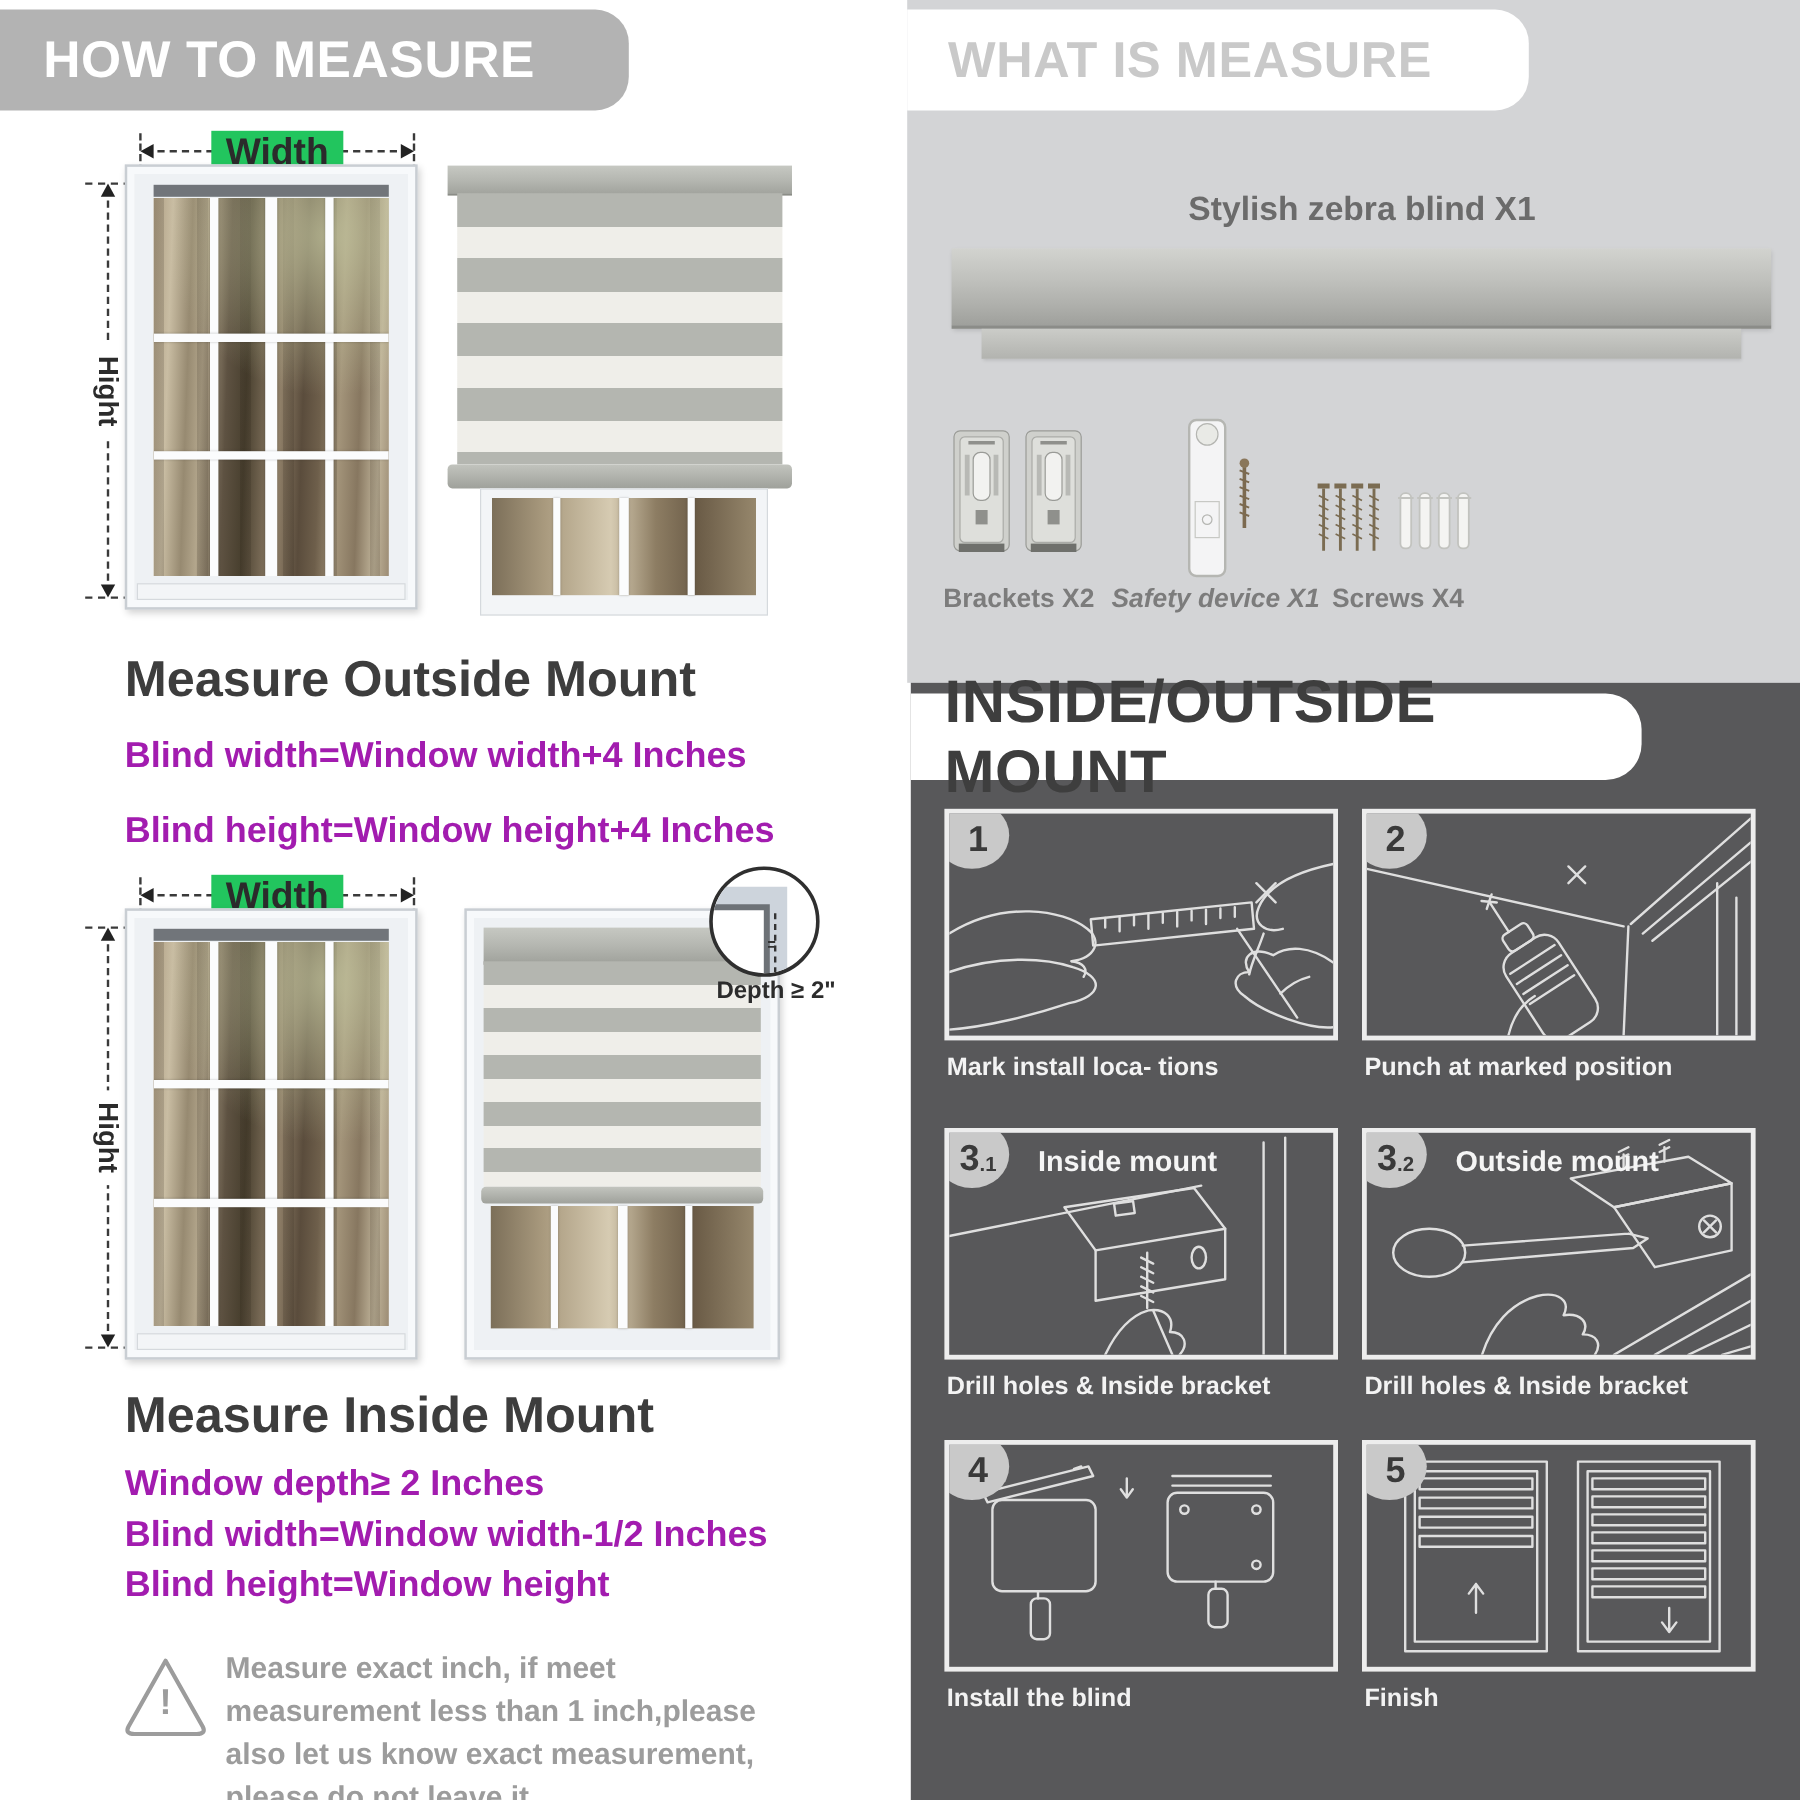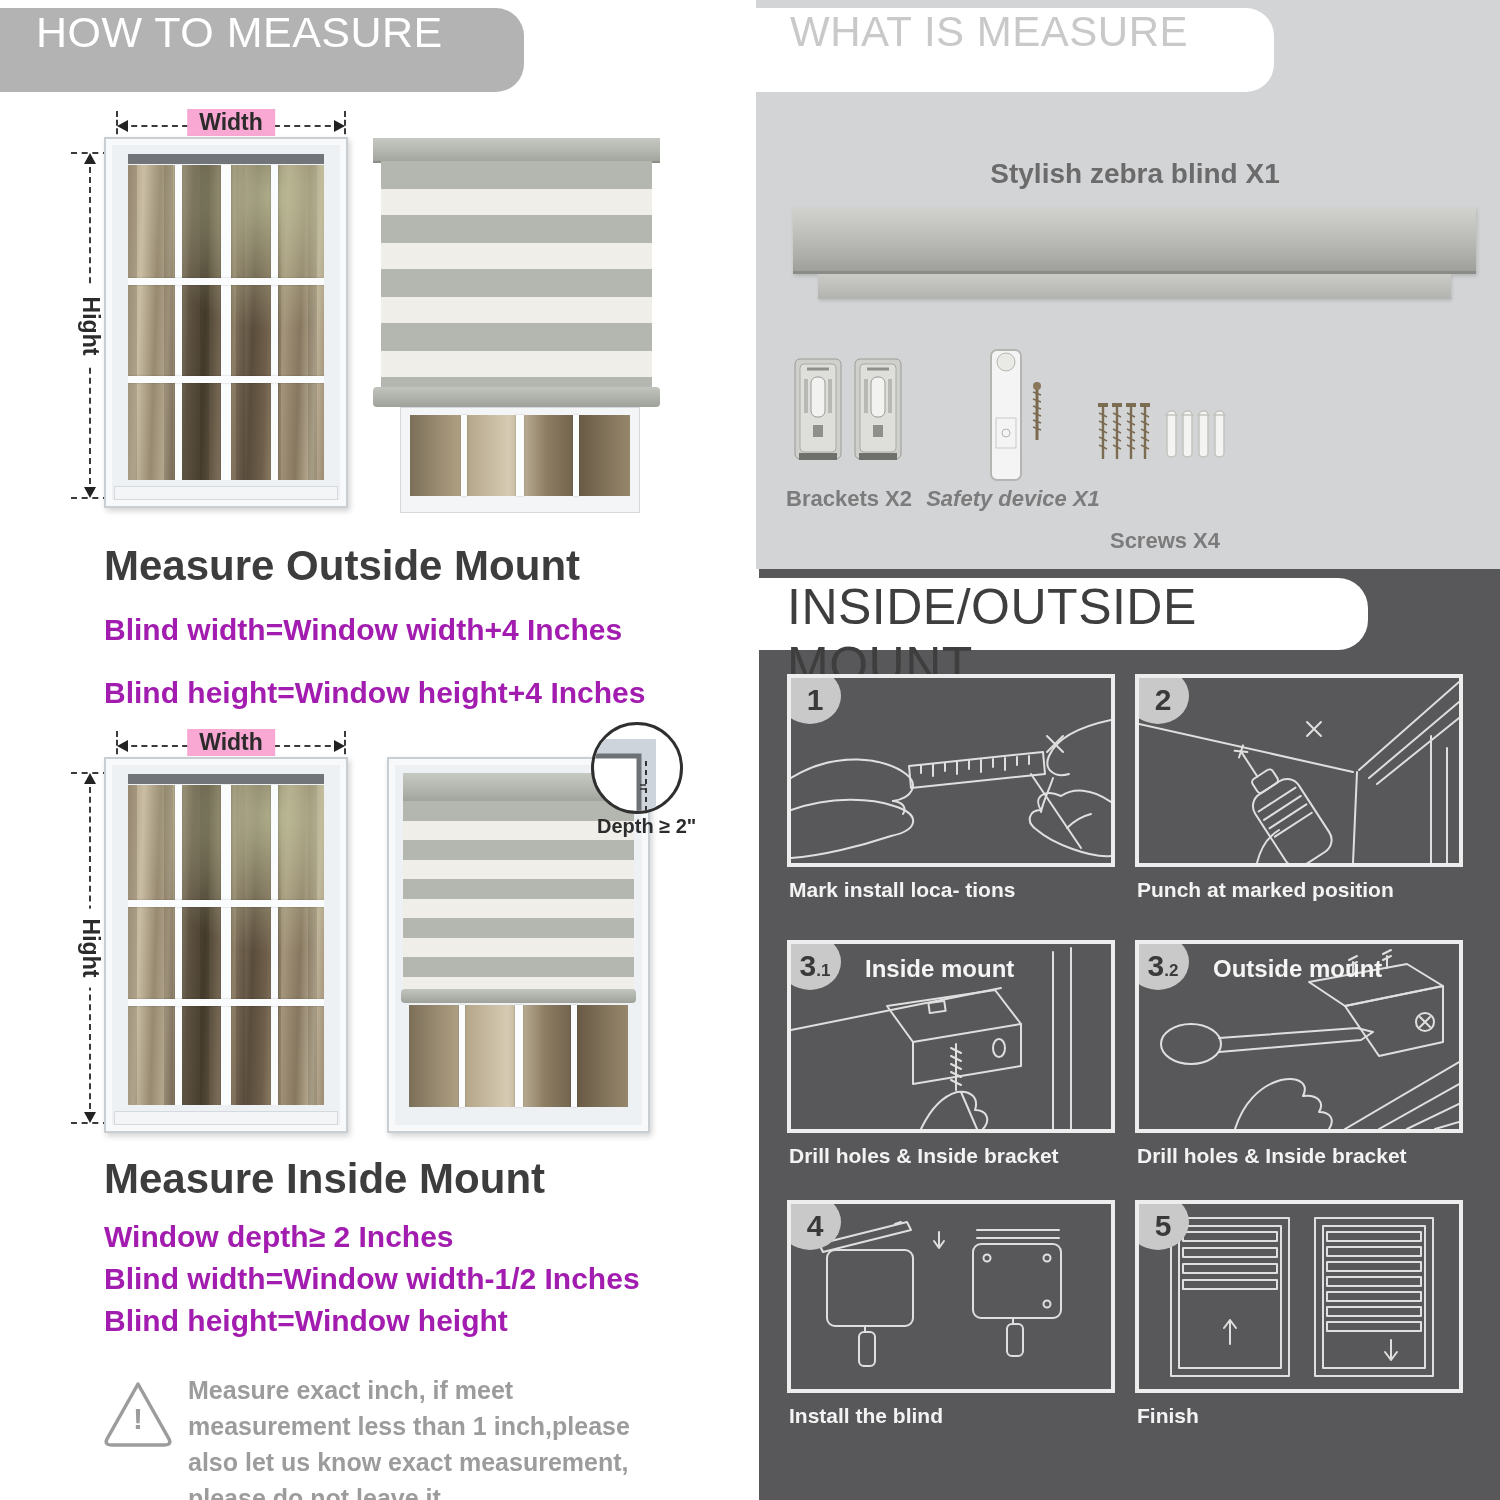--- a/index.html
+++ b/index.html
@@ -2,43 +2,43 @@
 <html><head>
 <meta charset="utf-8">
 <style>
   html,body{margin:0;padding:0;background:#ffffff;}
   body{width:1500px;height:1500px;position:relative;overflow:hidden;
        font-family:"Liberation Sans","DejaVu Sans",sans-serif;}
   .abs{position:absolute;}
   .nosel{user-select:none;}
 
   
-  .banner{display:flex;align-items:flex-start;font-weight:normal;letter-spacing:.5px;box-sizing:border-box;}
+  .banner{display:flex;align-items:center;font-weight:bold;letter-spacing:.5px;box-sizing:border-box;}
   .banner-how{left:0;top:8px;width:524px;height:84px;background:#b3b3b3;color:#ffffff;
               border-radius:0 28px 28px 0;font-size:43px;padding-left:36px;}
   .banner-included{left:756px;top:8px;width:518px;height:84px;background:#ffffff;color:#c9c9c9;
               border-radius:0 28px 28px 0;font-size:42px;padding-left:34px;}
   .banner-mount{left:759px;top:578px;width:609px;height:72px;background:#ffffff;color:#3e3e3e;
               border-radius:0 30px 30px 0;font-size:50px;padding-left:28px;}
 
   
   .panel-light{left:756px;top:0;width:744px;height:569px;background:#d3d4d6;}
   .panel-dark{left:759px;top:569px;width:741px;height:931px;background:#58585a;}
 
   
   .harrow{height:14px;}
   .harrow .line{position:absolute;left:4px;right:4px;top:6px;border-top:2px dashed #3a3a3a;}
   .harrow .ah-l{position:absolute;left:0;top:1px;width:0;height:0;border-right:11px solid #222;
                 border-top:6px solid transparent;border-bottom:6px solid transparent;}
   .harrow .ah-r{position:absolute;right:0;top:1px;width:0;height:0;border-left:11px solid #222;
                 border-top:6px solid transparent;border-bottom:6px solid transparent;}
   .harrow .tick-l{position:absolute;left:-1px;top:-8px;height:32px;border-left:2px dashed #3a3a3a;}
   .harrow .tick-r{position:absolute;right:-1px;top:-8px;height:32px;border-left:2px dashed #3a3a3a;}
-  .harrow .lab{position:absolute;left:50%;top:-10px;transform:translateX(-50%);background:#f9a8d4;
-               padding:0 12px;font-weight:bold;font-size:23px;color:#2b2b2b;}
+  .harrow .lab{position:absolute;left:50%;top:-10px;transform:translateX(-50%);background:#22c55e;
+               padding:0 12px;font-weight:bold;font-size:31px;color:#2b2b2b;}
   .varrow{width:14px;}
   .varrow .line{position:absolute;top:4px;bottom:4px;left:6px;border-left:2px dashed #3a3a3a;}
   .varrow .av-t{position:absolute;top:0;left:1px;width:0;height:0;border-bottom:11px solid #222;
                 border-left:6px solid transparent;border-right:6px solid transparent;}
   .varrow .av-b{position:absolute;bottom:0;left:1px;width:0;height:0;border-top:11px solid #222;
                 border-left:6px solid transparent;border-right:6px solid transparent;}
   .varrow .tick-t{position:absolute;top:-1px;left:-12px;width:38px;border-top:2px dashed #3a3a3a;}
   .varrow .tick-b{position:absolute;bottom:-1px;left:-12px;width:38px;border-top:2px dashed #3a3a3a;}
   .varrow .lab{position:absolute;top:50%;left:7px;transform:translate(-50%,-50%) rotate(90deg);
                background:#ffffff;padding:0 10px;font-weight:bold;font-size:23px;color:#2b2b2b;white-space:nowrap;}
@@ -276,21 +276,21 @@
       <rect x="88" y="16" width="9" height="46" rx="4"></rect>
       <rect x="104" y="16" width="9" height="46" rx="4"></rect>
       <rect x="120" y="16" width="9" height="46" rx="4"></rect>
       <path d="M70,20 h13 M86,20 h13 M102,20 h13 M118,20 h13"></path>
     </g>
   </svg>
 </div>
 
 <div class="abs item-label" style="left:754px;top:486px;">Brackets X2</div>
 <div class="abs item-label" style="left:918px;top:486px;font-style:italic;">Safety device X1</div>
-<div class="abs item-label" style="left:1070px;top:486px;margin-top:42px;">Screws X4</div>
+<div class="abs item-label" style="left:1070px;top:486px;">Screws X4</div>
 
 <div class="abs banner banner-mount nosel">
   <span>INSIDE/OUTSIDE MOUNT</span>
 </div>
 
 <div class="abs step-panel" style="left:787px;top:674px;">
   <svg class="lineart" viewBox="0 0 320 185" preserveAspectRatio="none">
     <path d="M0,100 C45,72 95,80 115,96 C128,106 122,120 102,123"></path>
     <path d="M0,132 C40,118 80,120 103,128 C130,136 128,152 100,158 C70,168 30,178 0,180"></path>
     <path d="M102,123 C112,124 116,130 112,136"></path>

